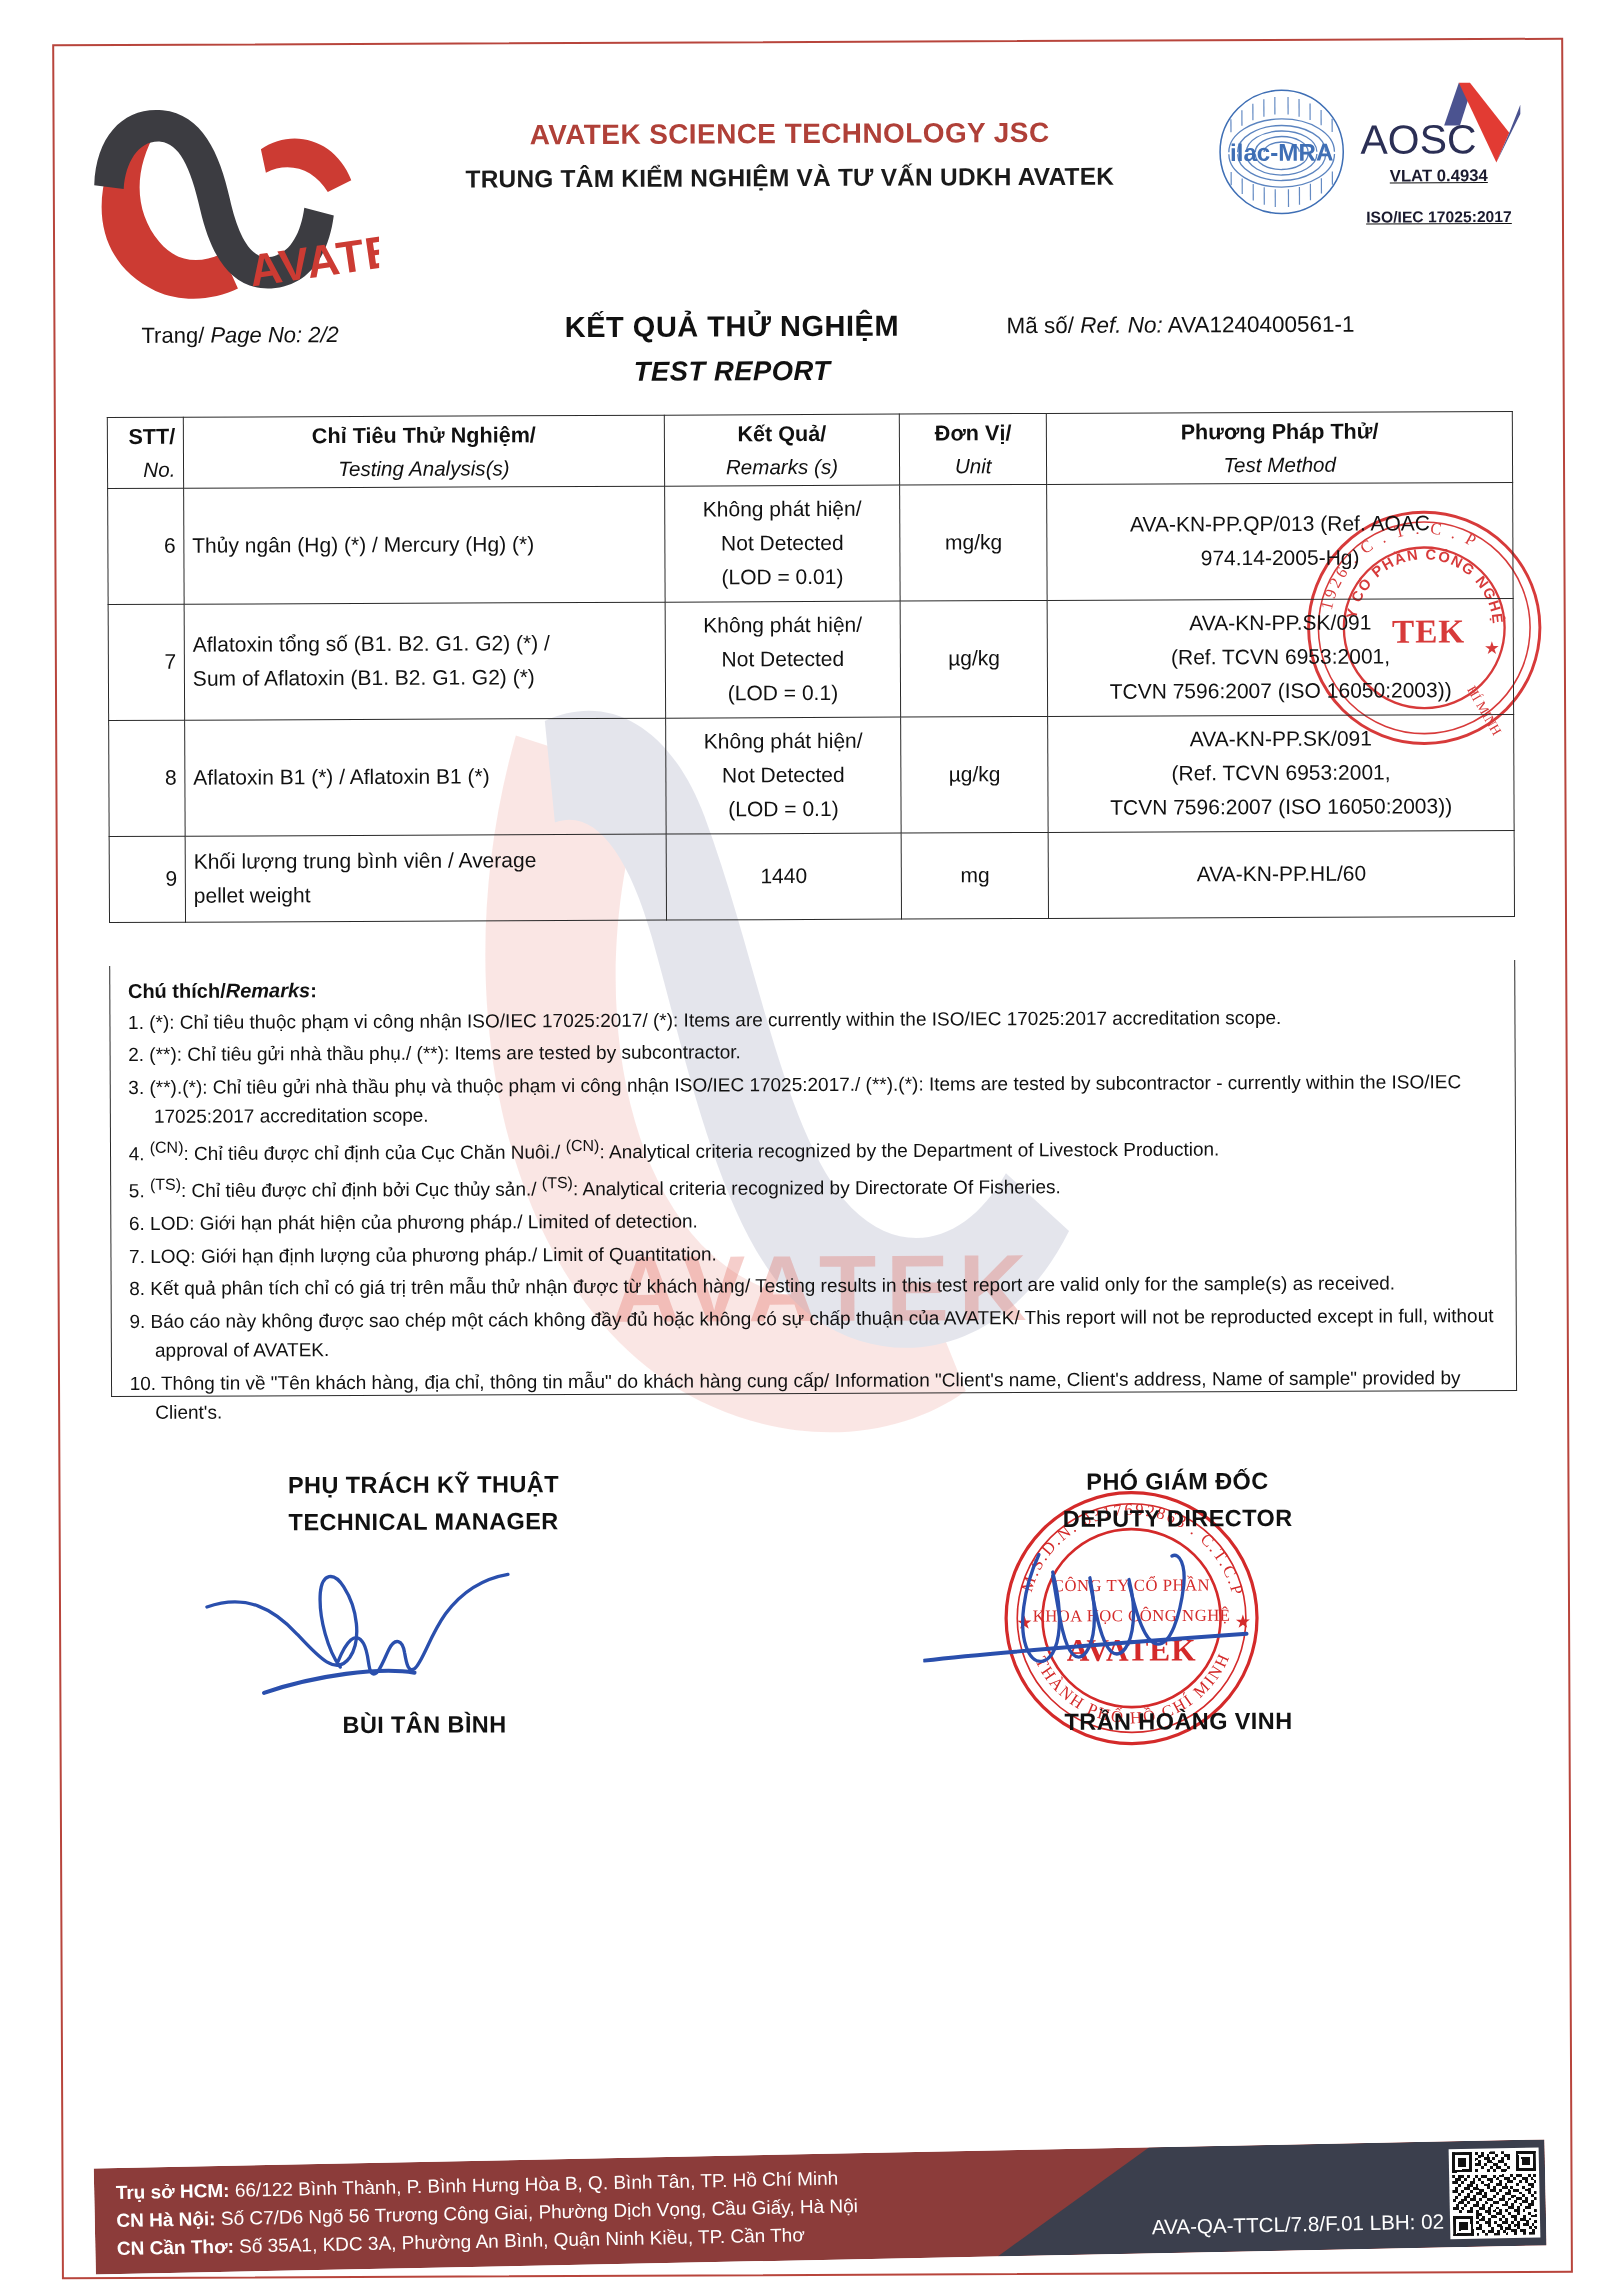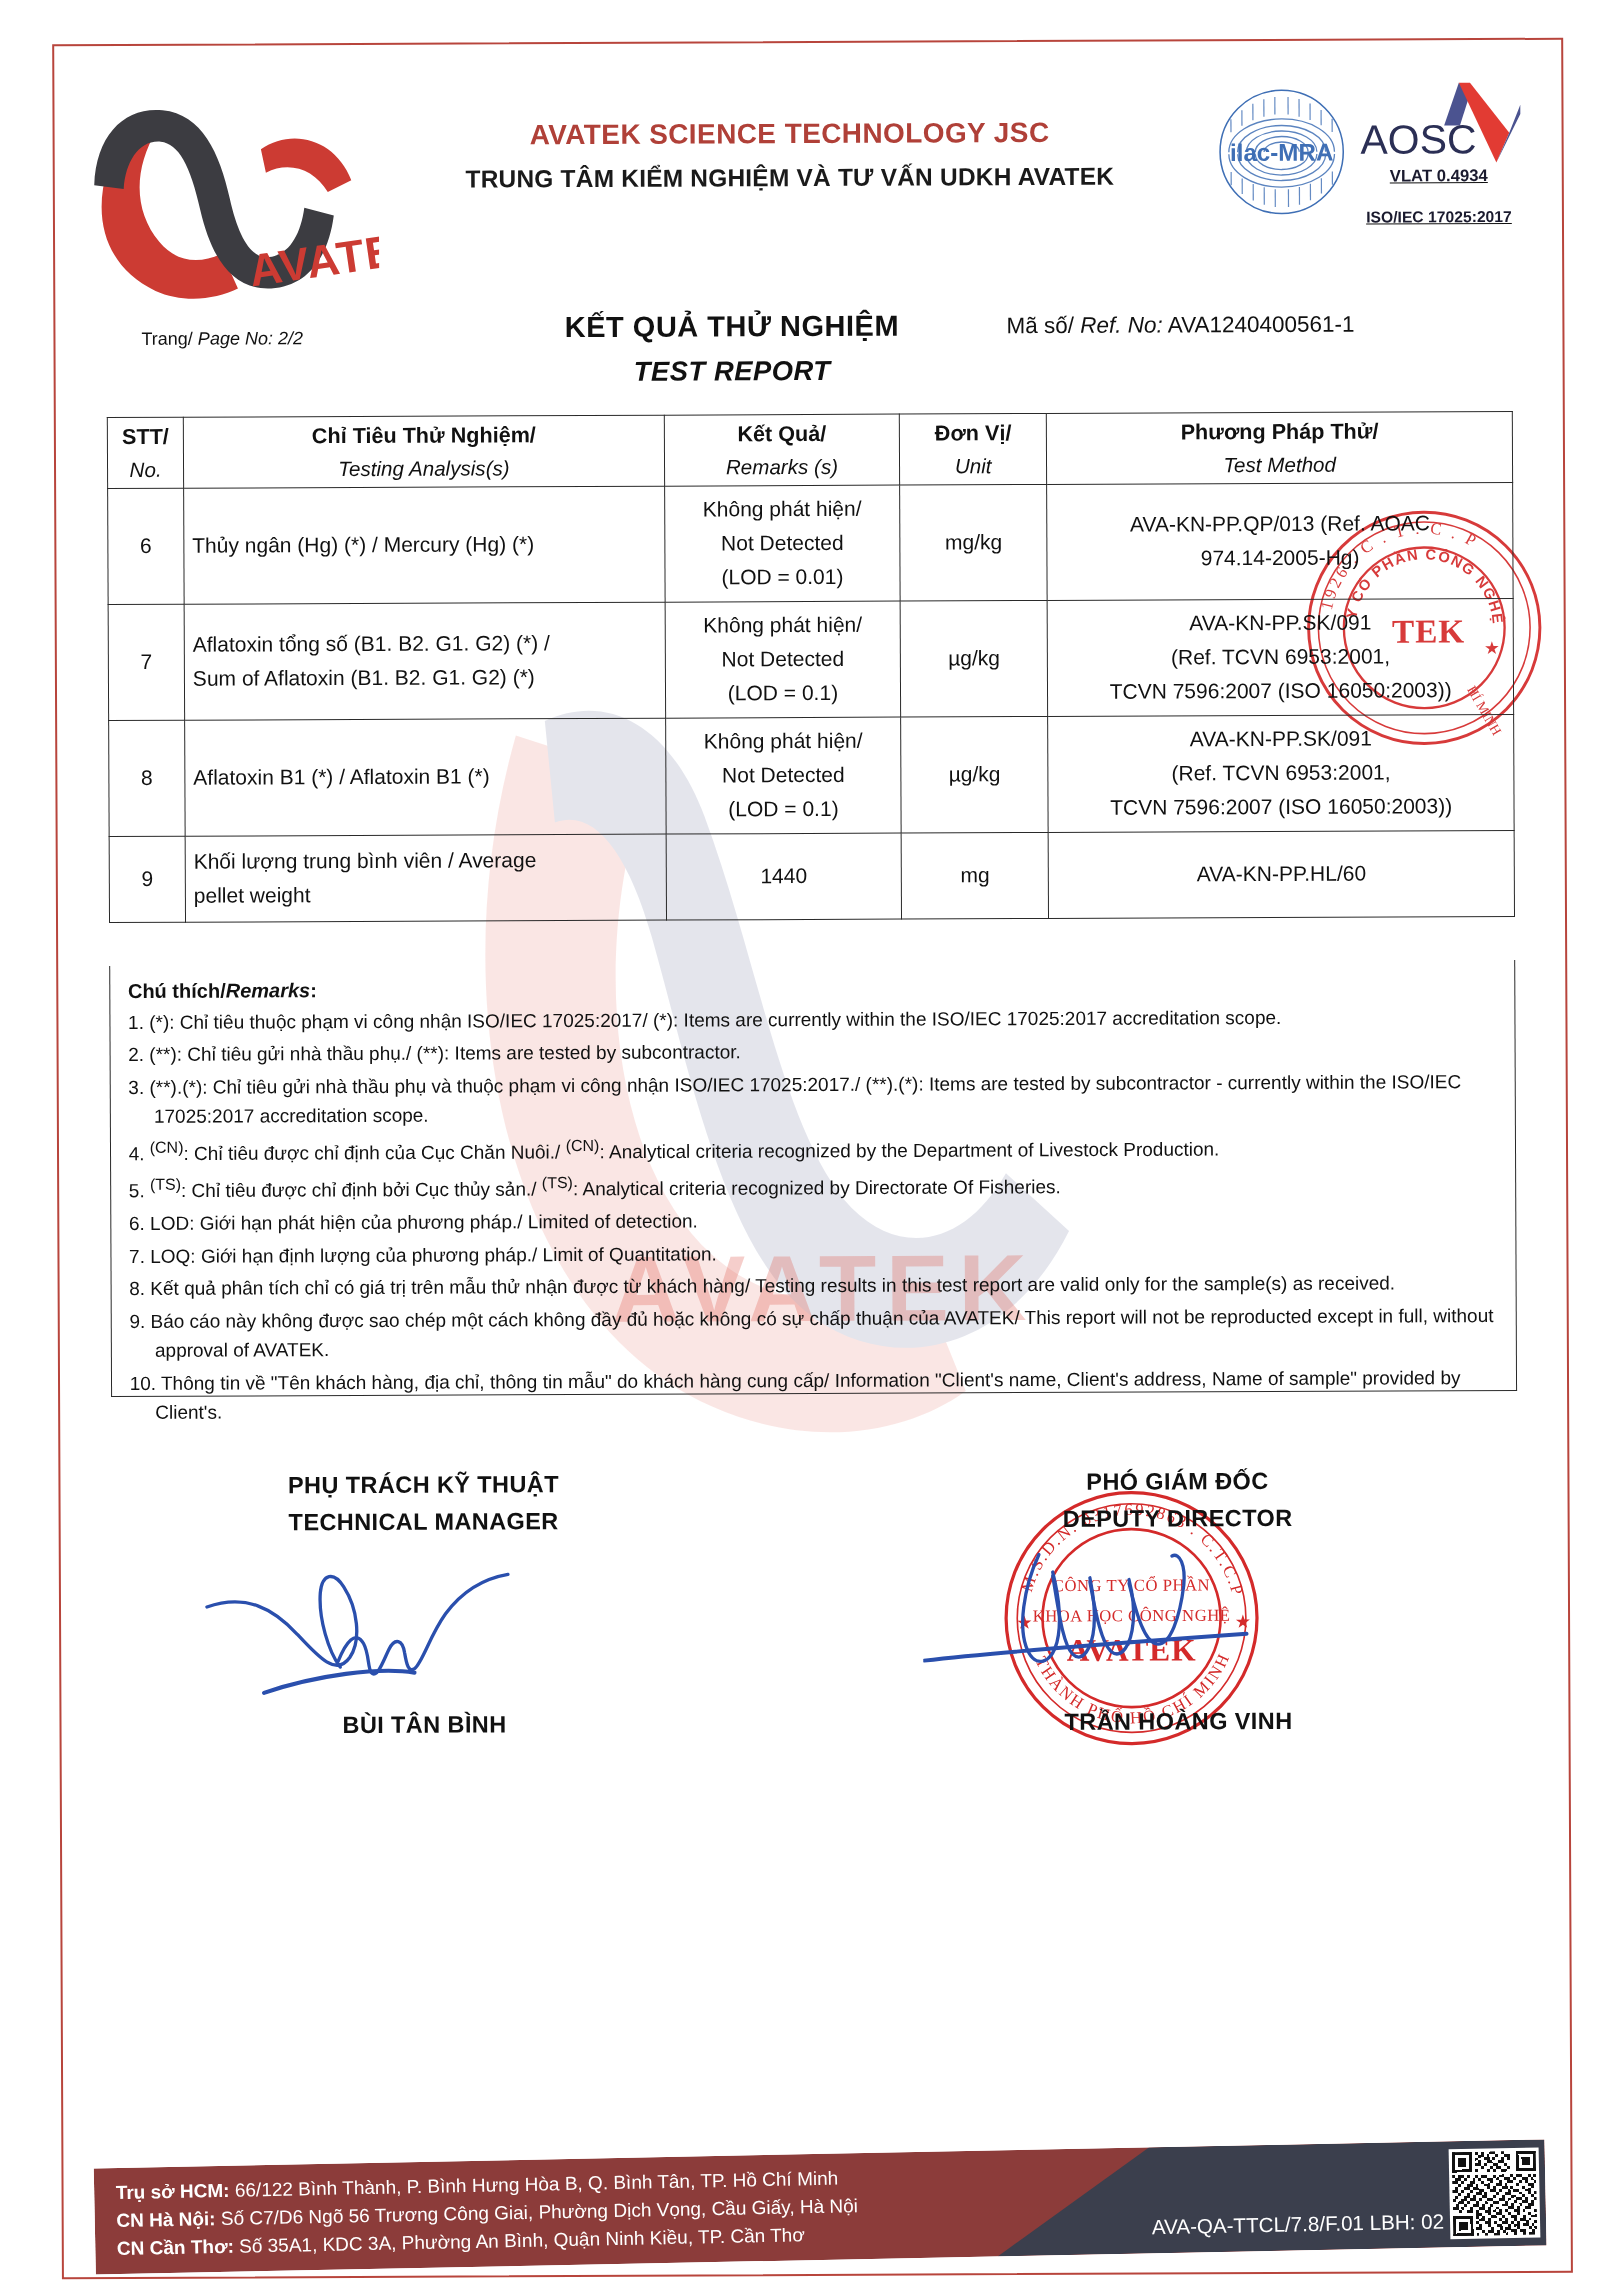--- a/index.html
+++ b/index.html
@@ -63,21 +63,21 @@
   #ilac { position:absolute; left:0; top:7.8px; width:132px; height:132px; }
   #ilac svg { width:100%; height:100%; }
   #aosc { position:absolute; left:137px; top:0px; width:172px;text-decoration:underline; }
   #aosc-mark { width:172px; height:93px; }
   #aosc-mark svg { width:100%; height:100%; }
   #vlat { text-align:center; font-size:16.7px; font-weight:bold; color:#1a1a2e; margin-top:-3.9px;}
   #isoiec { text-align:center; font-size:15.7px; font-weight:bold; color:#1a1a2e; margin-top:22px;}
 
   
   #titleband { position:absolute; left:0; top:294px; width:1621px; height:108px; z-index:3;}
-  #pageno { position:absolute; left:145px; top:32px; font-size:18px; }
+  #pageno { position:absolute; left:145px; top:26px; font-size:22px; }
   #pageno i { font-style:italic; }
   #title-main {
     position:absolute; left:510px; top:15.7px; width:451px; text-align:center;
     font-size:29px; font-weight:bold; letter-spacing:0.5px;
   }
   #title-sub {
     position:absolute; left:510px; top:61px; width:451px; text-align:center;
     font-size:27.4px; font-weight:bold; font-style:italic; letter-spacing:0.5px;
   }
   #refno { position:absolute; left:1010px; top:19.6px; font-size:22.5px; white-space:nowrap;}
@@ -86,21 +86,21 @@
   
   #tbl-wrap { position:absolute; left:110px; top:414px; width:1406px; z-index:3; }
   table.report { border-collapse:collapse; width:100%; table-layout:fixed; }
   table.report td, table.report th {
     border:1.6px solid #2a2a2a;
     padding:5.9px 7.8px;
     font-size:21px;
     vertical-align:middle;
     font-weight:normal;
   }
-  .col-no   { width:76px;  text-align:center; }
+  .col-no   { width:76px;  text-align:right; }
   .col-item { width:480px; }
   .col-res  { width:235px; text-align:center; }
   .col-unit { width:147px; text-align:center; }
   .col-meth { width:465px; text-align:center; }
 
   thead td { text-align:center; padding:9.8px 5.9px 13.7px; }
   .h-vi { font-weight:bold; font-size:21.6px; display:block; }
   .h-en { font-style:italic; font-size:20.6px; display:block; margin-top:7.8px; }
 
   .res-line { display:block; line-height:1.62; }

